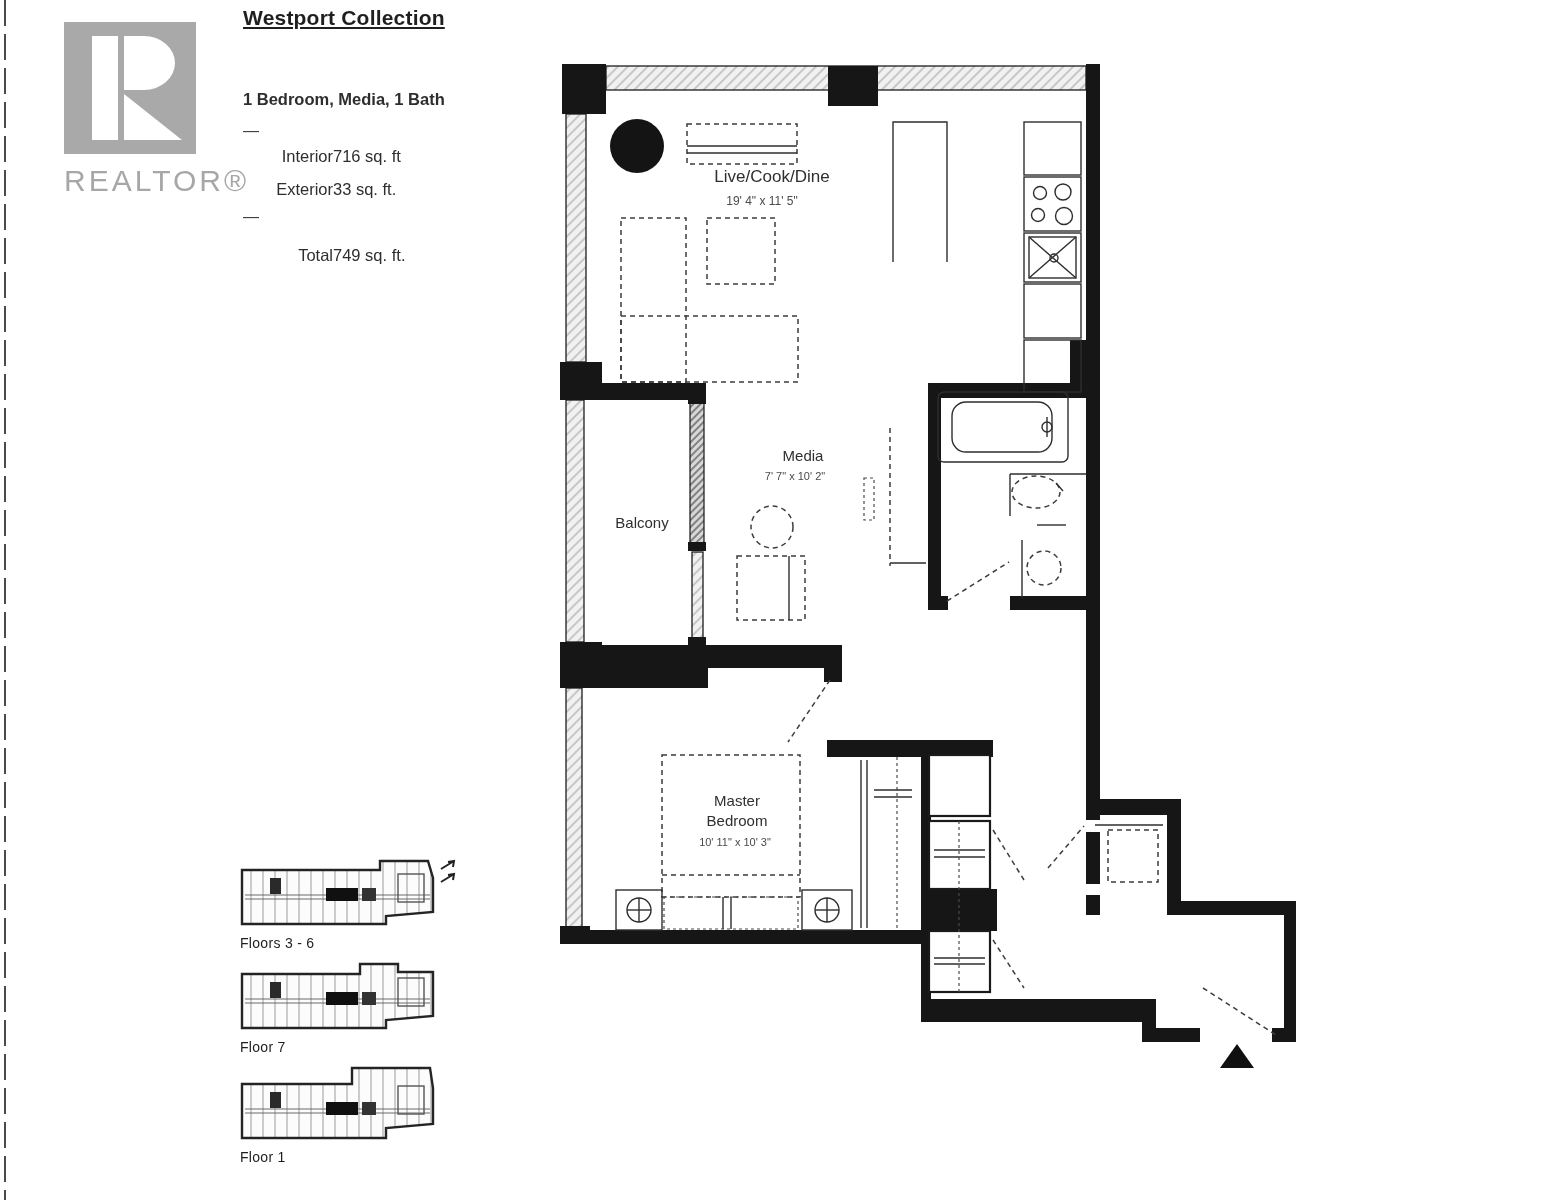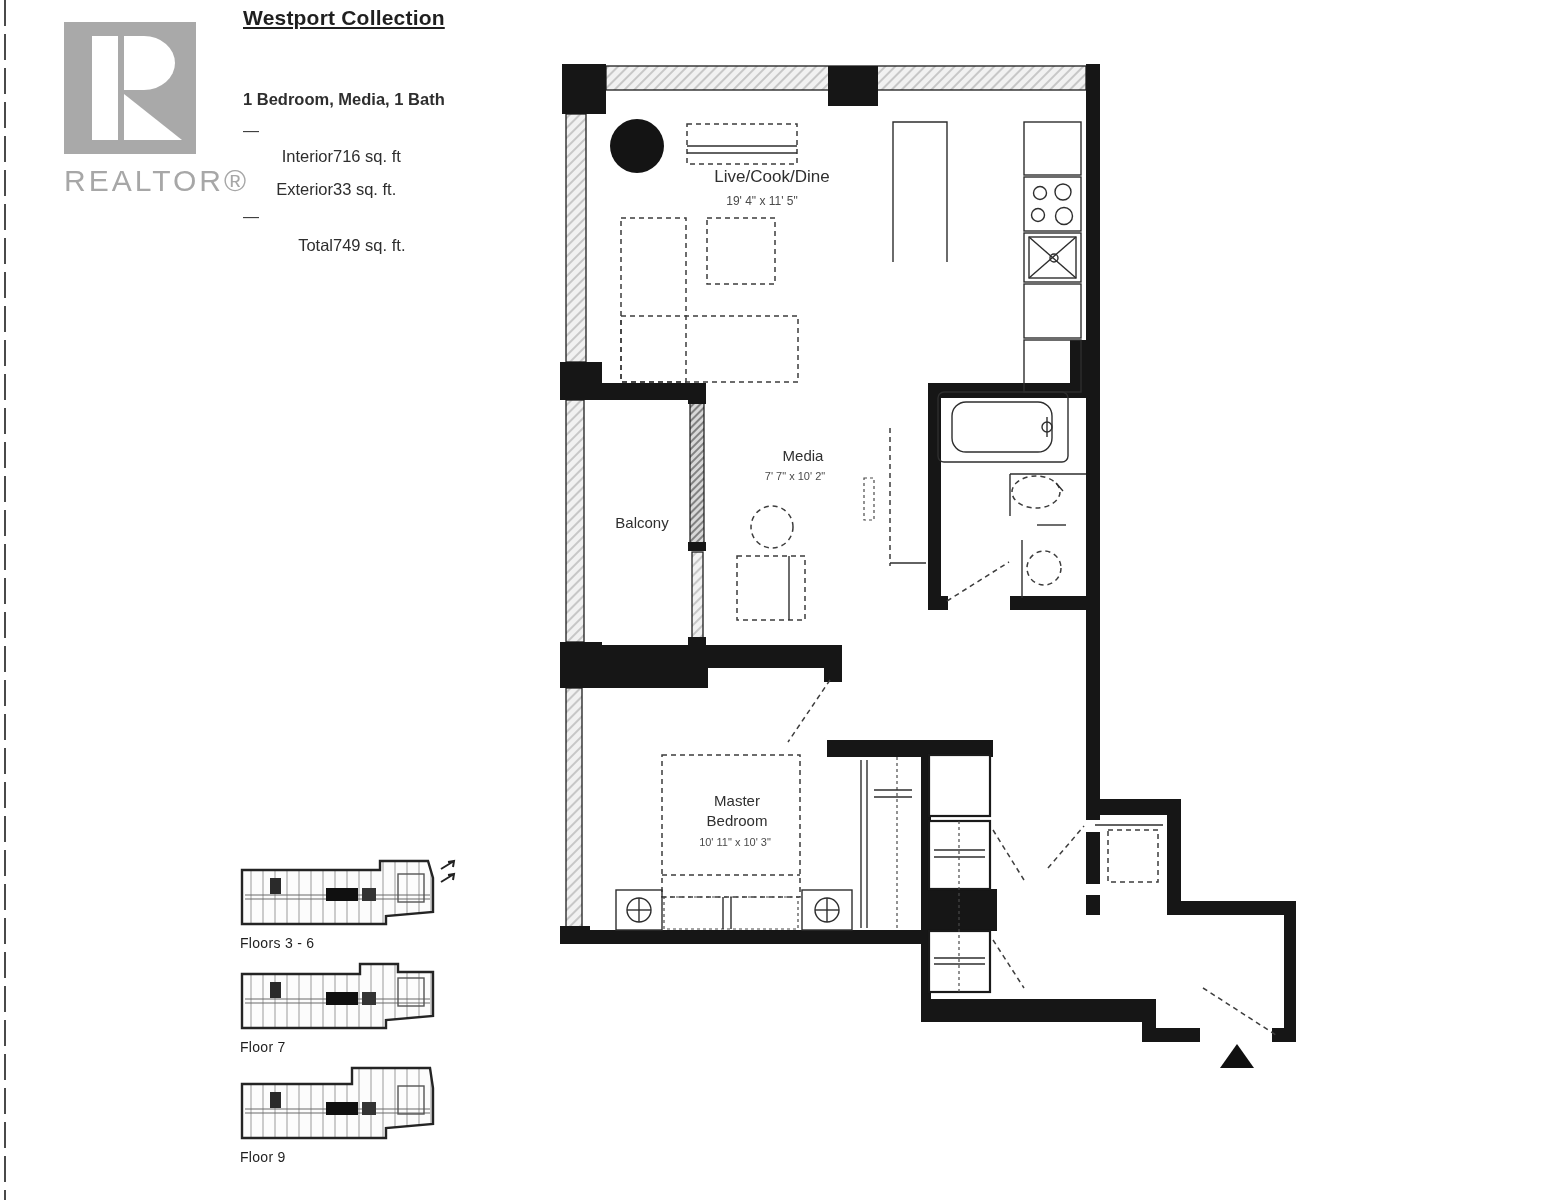--- a/index.html
+++ b/index.html
@@ -55,21 +55,21 @@
     <div class="sdiv" style="top:36px">—</div>
     <div class="srow" style="top:61px">
       <span class="slabel">Interior</span>
       <span class="sval">716 sq. ft</span>
     </div>
     <div class="srow" style="top:94px">
       <span class="slabel">Exterior</span>
       <span class="sval">33 sq. ft.</span>
     </div>
     <div class="sdiv" style="top:122px">—</div>
-    <div class="srow" style="top:150px">
+    <div class="srow" style="top:160px">
       <span class="slabel">Total</span>
       <span class="sval">749 sq. ft.</span>
     </div>
   </div>
 
   <svg style="position:absolute;left:540px;top:50px" width="770" height="1040" viewBox="540 50 770 1040">
     <defs>
       <pattern id="hatch" width="7" height="7" patternUnits="userSpaceOnUse" patternTransform="rotate(45)">
         <rect width="7" height="7" fill="#f1f1f1"></rect>
         <line x1="1" y1="0" x2="1" y2="7" stroke="#b5b5b5" stroke-width="1.4"></line>
@@ -268,17 +268,17 @@
   <div class="kp" style="top:1064px">
     <svg width="196" height="82" viewBox="0 0 196 82">
       <polygon points="2,20 112,20 112,4 190,4 193,24 193,60 146,64 146,74 2,74" fill="url(#units1)" stroke="#242424" stroke-width="2.4"></polygon>
       <line x1="5" y1="45" x2="190" y2="45" stroke="#6b6b6b" stroke-width="1"></line>
       <line x1="5" y1="49" x2="190" y2="49" stroke="#6b6b6b" stroke-width="1"></line>
       <rect x="30" y="28" width="11" height="16" fill="#2a2a2a"></rect>
       <rect x="86" y="38" width="32" height="13" fill="#101010"></rect>
       <rect x="122" y="38" width="14" height="13" fill="#333"></rect>
       <rect x="158" y="22" width="26" height="28" fill="none" stroke="#555" stroke-width="1.4"></rect>
     </svg>
-    <div class="kp-label">Floor 9</div>
+    <div class="kp-label">Floor 1</div>
   </div>
 
 
 </div>
 
 </body></html>

